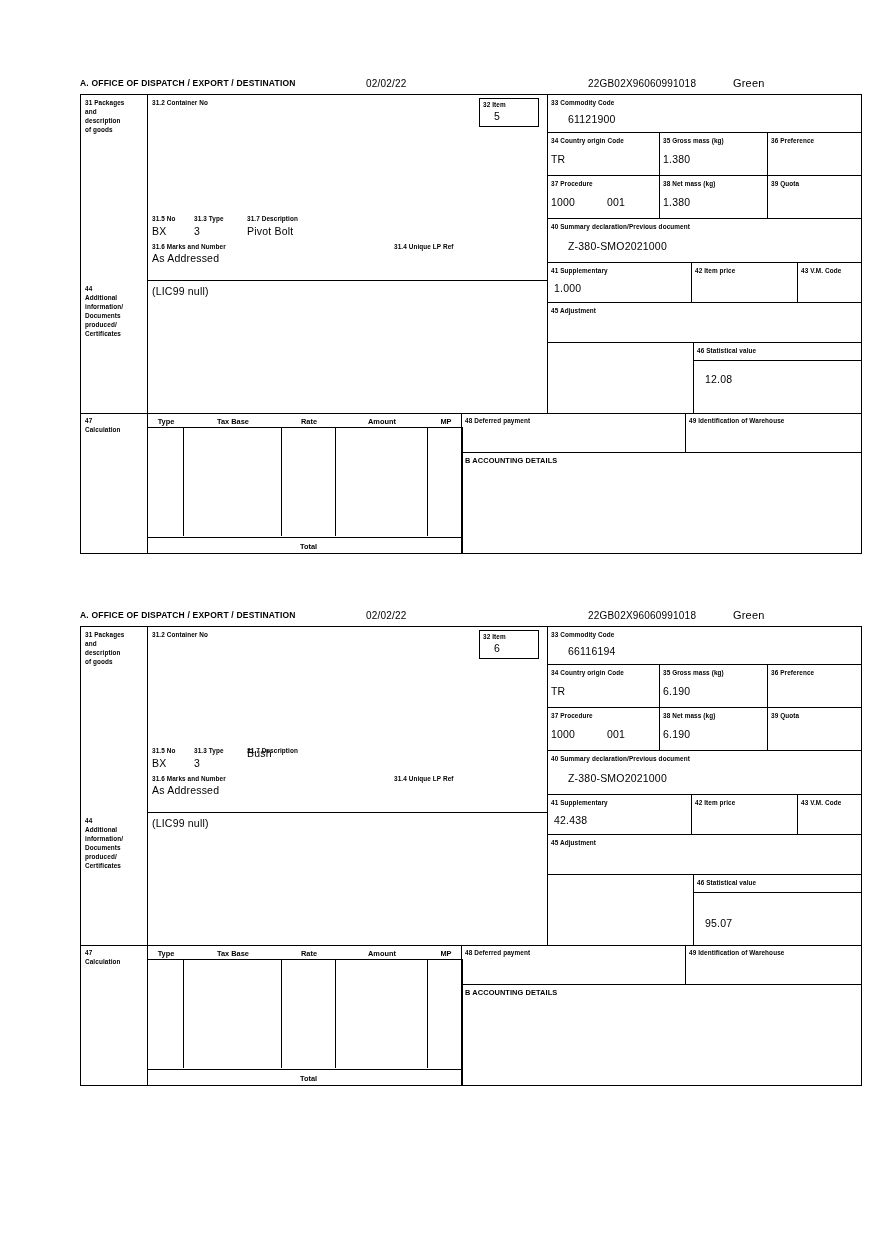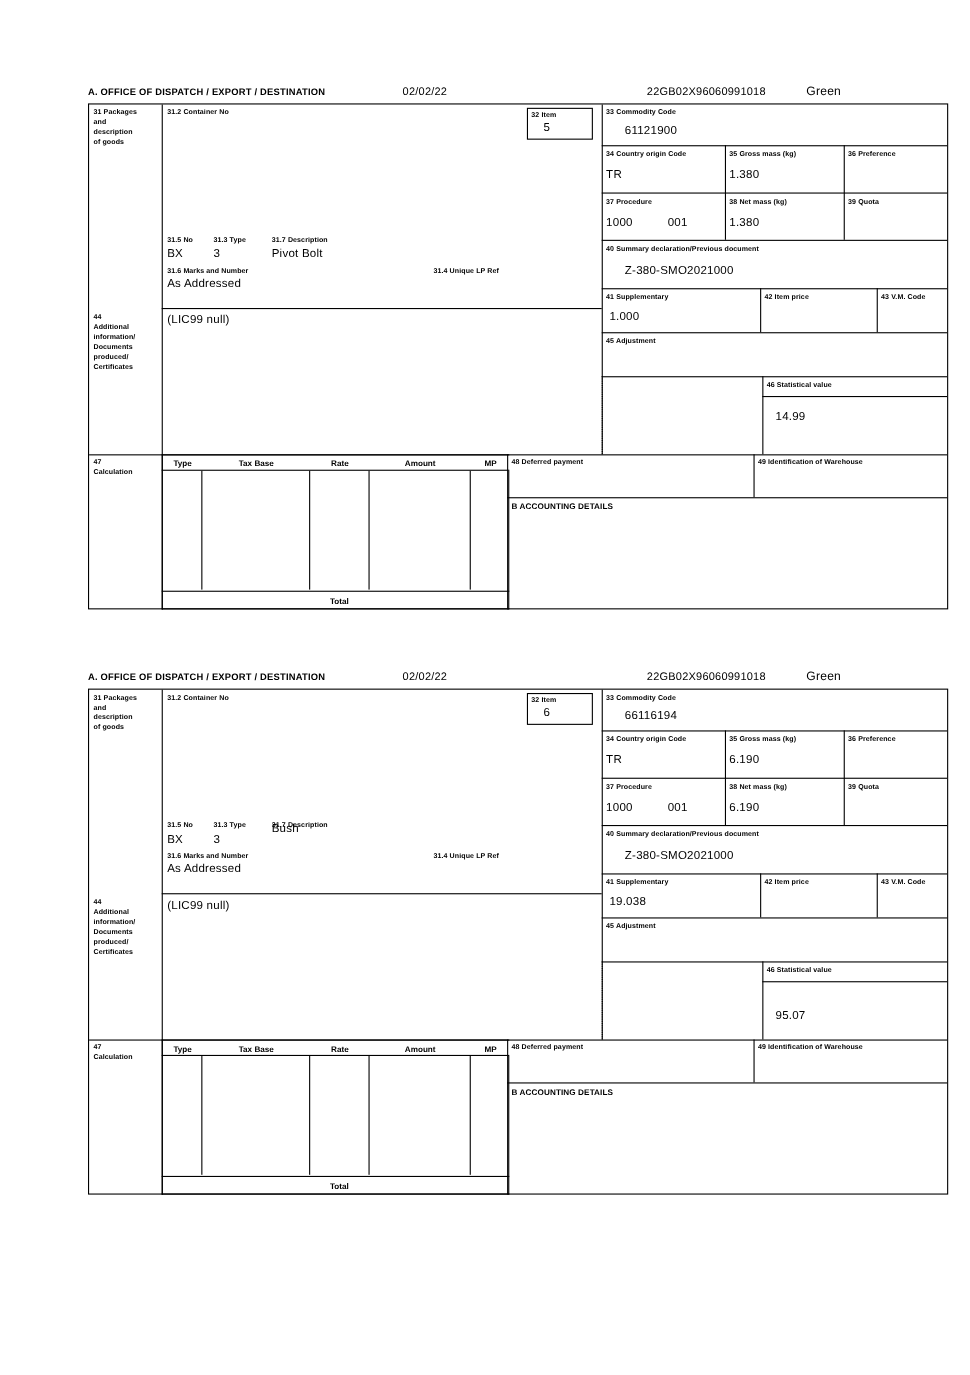--- a/index.html
+++ b/index.html
@@ -242,21 +242,21 @@
       <div class="val" style="left:720px; top:187px;"></div>
 
       <div class="hline" style="left:466px; top:247px; width:314px;"></div>
       <div class="lbl" style="left:470px; top:212px;">45 Adjustment</div>
       <div class="val" style="left:487px; top:226px;"></div>
 
       <div class="dotline" style="left:466px; top:247px; height:71px;"></div>
       <div class="vline" style="left:612px; top:247px; height:71px;"></div>
       <div class="hline" style="left:612px; top:265px; width:168px;"></div>
       <div class="lbl" style="left:616px; top:252px;">46 Statistical value</div>
-      <div class="val" style="left:624px; top:278px;">14.99</div>
+      <div class="val" style="left:624px; top:278px;">12.08</div>
 
       <div class="lbl" style="left:4px; top:190px;">44</div>
       <div class="lbl" style="left:4px; top:199px;">Additional</div>
       <div class="lbl" style="left:4px; top:208px;">information/</div>
       <div class="lbl" style="left:4px; top:217px;">Documents</div>
       <div class="lbl" style="left:4px; top:226px;">produced/</div>
       <div class="lbl" style="left:4px; top:235px;">Certificates</div>
       <div class="val" style="left:71px; top:190px;">(LIC99 null)</div>
 
       <div class="lbl" style="left:4px; top:322px;">47</div>
@@ -360,21 +360,21 @@
       <div class="hline" style="left:466px; top:167px; width:314px;"></div>
       <div class="lbl" style="left:470px; top:128px;">40 Summary declaration/Previous document</div>
       <div class="val" style="left:487px; top:145px;">Z-380-SMO2021000</div>
 
       <div class="hline" style="left:466px; top:207px; width:314px;"></div>
       <div class="vline" style="left:610px; top:167px; height:40px;"></div>
       <div class="vline" style="left:716px; top:167px; height:40px;"></div>
       <div class="lbl" style="left:470px; top:172px;">41 Supplementary</div>
       <div class="lbl" style="left:614px; top:172px;">42 Item price</div>
       <div class="lbl" style="left:720px; top:172px;">43 V.M. Code</div>
-      <div class="val" style="left:473px; top:187px;">19.038</div>
+      <div class="val" style="left:473px; top:187px;">42.438</div>
       <div class="val" style="left:614px; top:187px;"></div>
       <div class="val" style="left:720px; top:187px;"></div>
 
       <div class="hline" style="left:466px; top:247px; width:314px;"></div>
       <div class="lbl" style="left:470px; top:212px;">45 Adjustment</div>
       <div class="val" style="left:487px; top:226px;"></div>
 
       <div class="dotline" style="left:466px; top:247px; height:71px;"></div>
       <div class="vline" style="left:612px; top:247px; height:71px;"></div>
       <div class="hline" style="left:612px; top:265px; width:168px;"></div>

